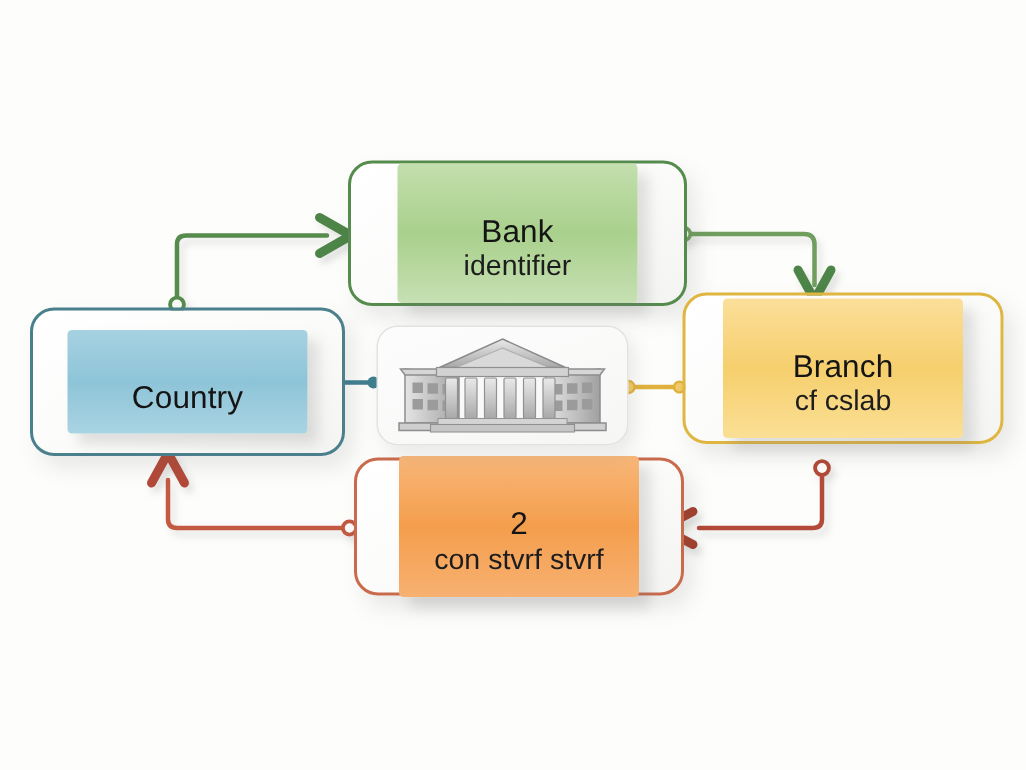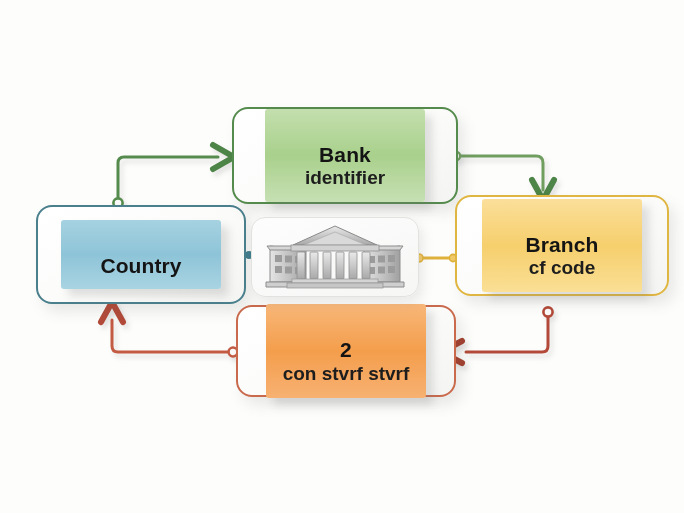--- a/index.html
+++ b/index.html
@@ -32,30 +32,30 @@
     padding:10px 16px 12px 16px;
     text-align:center;
     box-shadow:7px 7px 9px rgba(120,120,120,.22);
     min-width:128px;
   }
   .chip.blue {background:linear-gradient(180deg,#a6d2e1 0%,#8ec4d8 50%,#a9d4e2 100%);}
   .chip.green{background:linear-gradient(180deg,#c3dfae 0%,#a9d08c 50%,#c6e0b3 100%);}
   .chip.gold {background:linear-gradient(180deg,#fbdf9a 0%,#f6cf6d 50%,#fadf95 100%);}
   .chip.orange{background:linear-gradient(180deg,#f8b779 0%,#f49e4c 50%,#f7b172 100%);}
   .chip .t1{
-    font-size:21px;font-weight:bold;color:#141414;line-height:1.12;
+    font-size:21px;font-weight:normal;color:#141414;line-height:1.12;
     letter-spacing:.1px;white-space:nowrap;margin-top:24px;
   }
   .chip .t2{
-    font-size:19px;font-weight:bold;color:#1d1d1d;line-height:1.2;
+    font-size:19px;font-weight:normal;color:#1d1d1d;line-height:1.2;
     white-space:nowrap;margin-top:1px;
   }
 
   
-  #card-country{left:36px;  top:205px; width:206px; height:95px;}
+  #card-country{left:20px;  top:205px; width:206px; height:95px;}
   #card-bank   {left:232px; top:107px; width:222px; height:93px;}
   #card-branch {left:455px; top:195px; width:210px; height:97px;}
   #card-struct {left:236px; top:305px; width:216px; height:88px;}
 
   
   #hub{
     position:absolute;z-index:3;
     left:251px;top:217px;width:166px;height:78px;
     border-radius:14px;
     background:linear-gradient(160deg,#fdfdfd 0%,#f6f6f5 100%);
@@ -122,21 +122,21 @@
   <div class="card green" id="card-bank">
     <div class="chip green">
       <div class="t1">Bank</div>
       <div class="t2">identifier</div>
     </div>
   </div>
 
   <div class="card gold" id="card-branch">
     <div class="chip gold">
       <div class="t1">Branch</div>
-      <div class="t2">cf code</div>
+      <div class="t2">cf cslab</div>
     </div>
   </div>
 
   <div class="card red" id="card-struct">
     <div class="chip orange">
       <div class="t1">2</div>
       <div class="t2">con stvrf stvrf</div>
     </div>
   </div>
 

